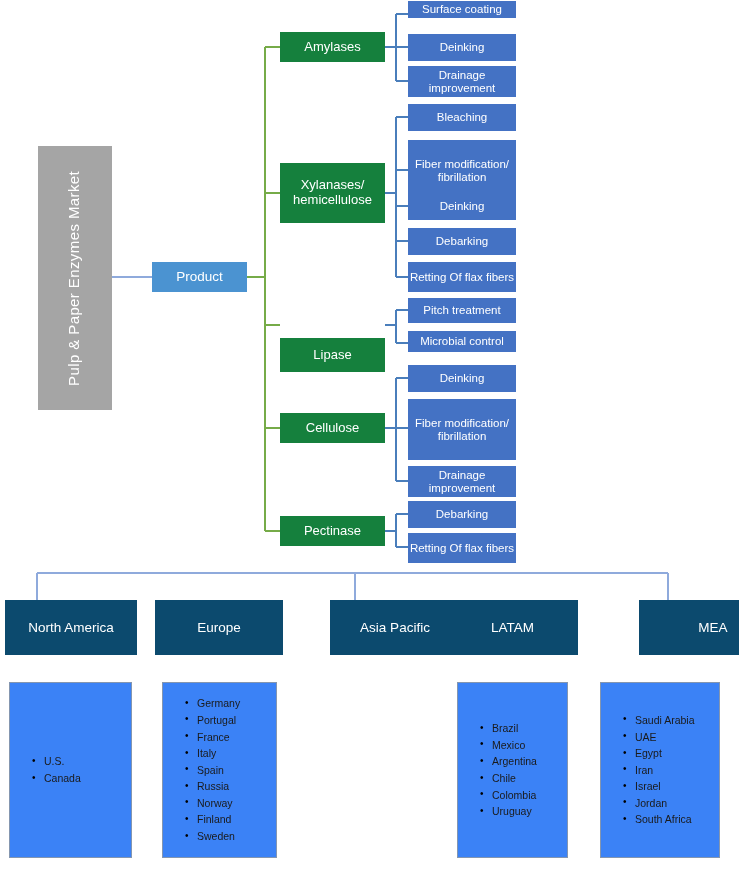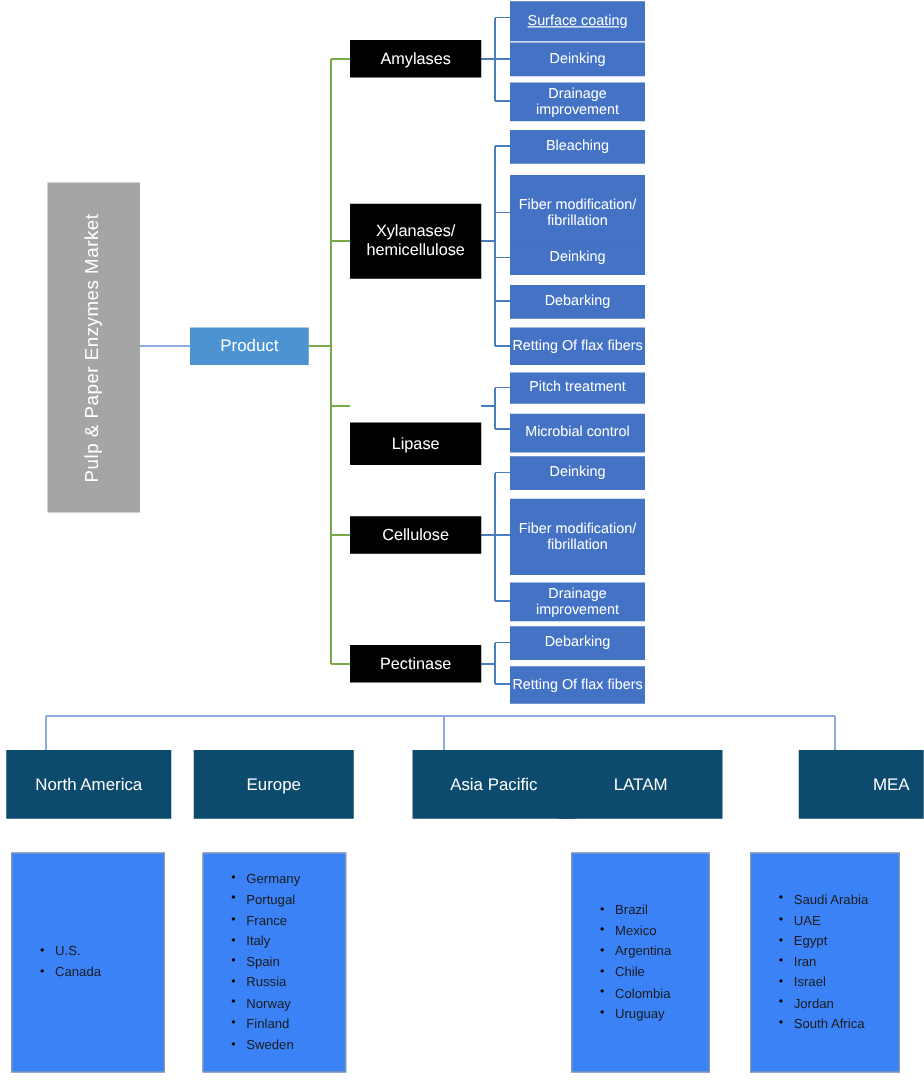--- a/index.html
+++ b/index.html
@@ -44,21 +44,21 @@
 
   
   .lvl1{
     background:#4b93d1;
     left:152px;top:262px;width:95px;height:30px;
     font-size:13.5px;
   }
 
   
   .lvl2{
-    background:#000000;
+    background:#15803d;
     left:280px;width:105px;
     font-size:13px;
   }
 
   
   .lvl3{
     background:#4472c4;
     left:408px;width:108px;
     font-size:11.5px;
   }
@@ -195,21 +195,21 @@
   </div>
 
   <div class="node lvl2" style="top:413px;height:30px;">
     <span>Cellulose</span>
   </div>
 
   <div class="node lvl2" style="top:516px;height:30px;">
     <span>Pectinase</span>
   </div>
 
-  <div class="node lvl3" style="top:1px;height:32px;text-decoration:underline;">
+  <div class="node lvl3" style="top:1px;height:17px;">
     <span>Surface coating</span>
   </div>
   <div class="node lvl3" style="top:34px;height:27px;">
     <span>Deinking</span>
   </div>
   <div class="node lvl3" style="top:66px;height:31px;">
     <span>Drainage improvement</span>
   </div>
 
   <div class="node lvl3" style="top:104px;height:27px;">
@@ -224,21 +224,21 @@
   <div class="node lvl3" style="top:228px;height:27px;">
     <span>Debarking</span>
   </div>
   <div class="node lvl3" style="top:262px;height:30px;">
     <span>Retting Of flax fibers</span>
   </div>
 
   <div class="node lvl3" style="top:298px;height:25px;">
     <span>Pitch treatment</span>
   </div>
-  <div class="node lvl3" style="top:331px;height:31px;">
+  <div class="node lvl3" style="top:331px;height:21px;">
     <span>Microbial control</span>
   </div>
 
   <div class="node lvl3" style="top:365px;height:27px;">
     <span>Deinking</span>
   </div>
   <div class="node lvl3" style="top:399px;height:61px;">
     <span>Fiber modification/ fibrillation</span>
   </div>
   <div class="node lvl3" style="top:466px;height:31px;">

